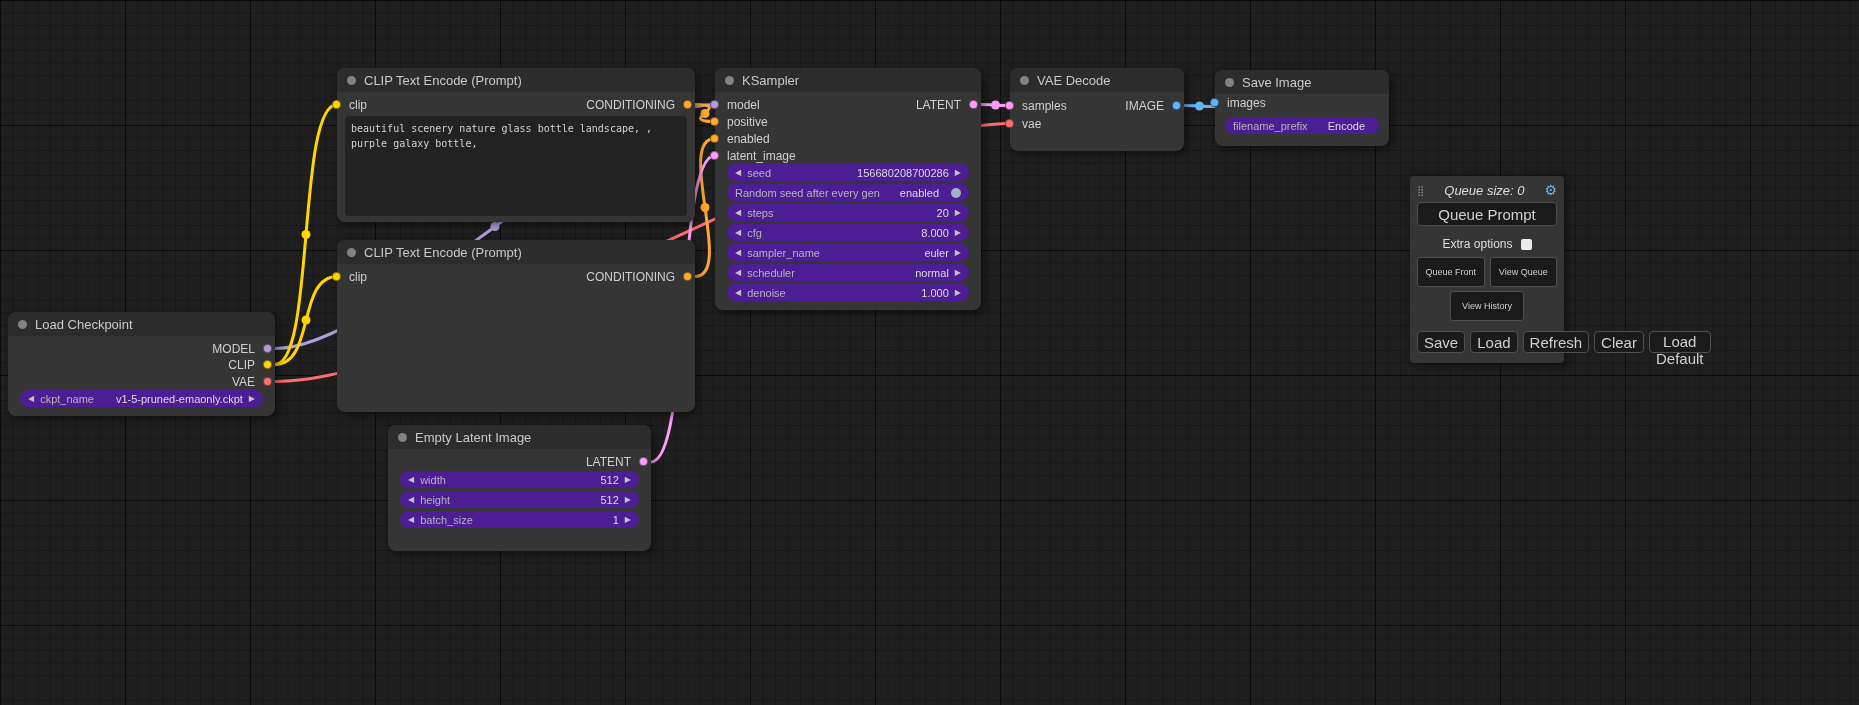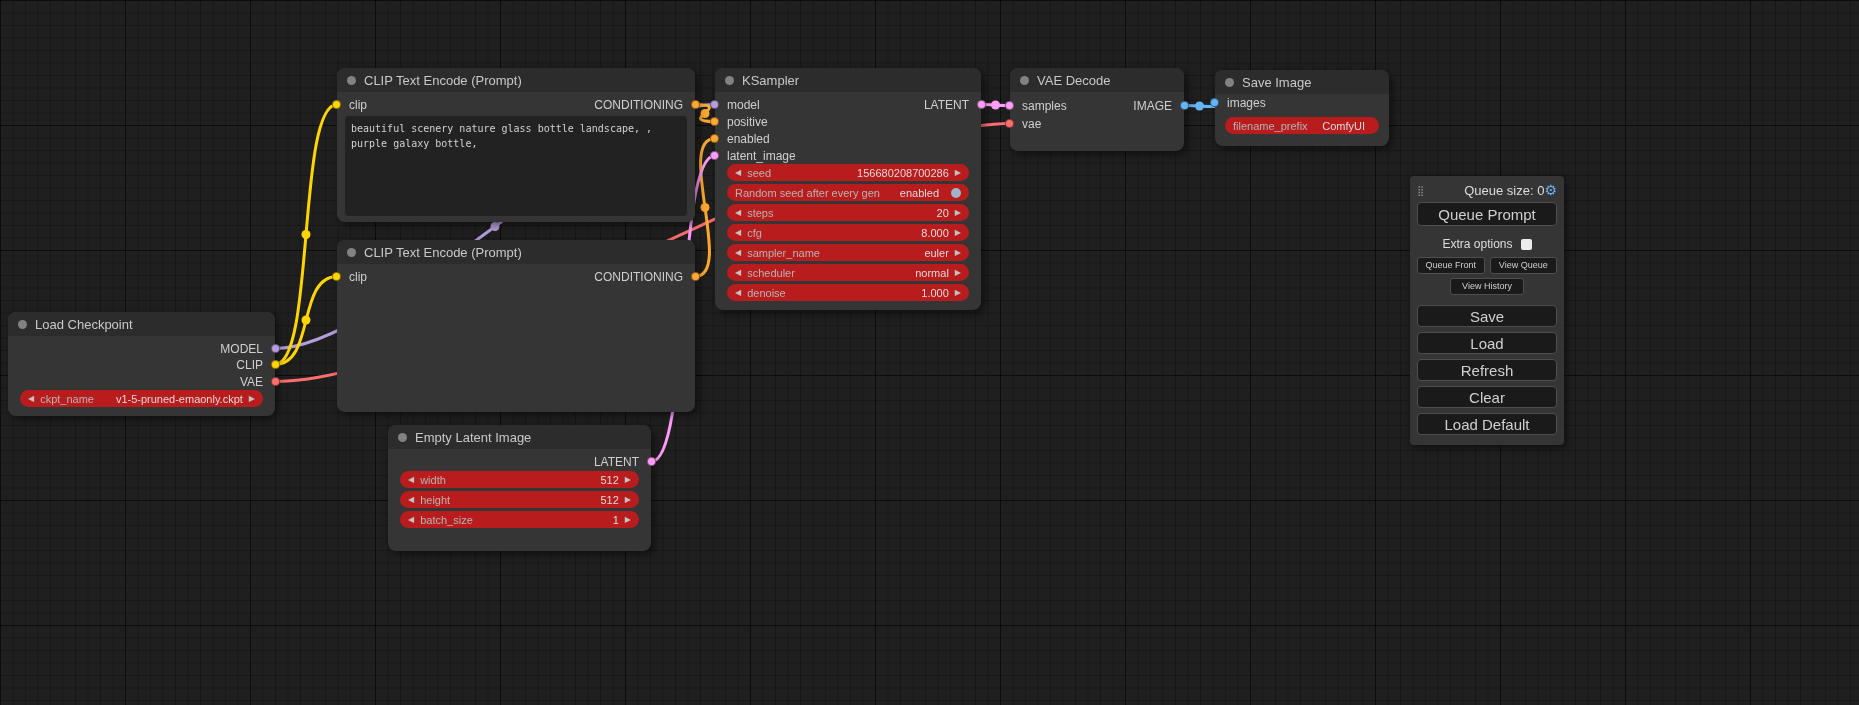--- a/index.html
+++ b/index.html
@@ -23,30 +23,30 @@
   }
   .node-title {
     height:24px; background:#2c2c2c; border-radius:8px 8px 0 0;
     display:flex; align-items:center; gap:8px; padding:0 10px;
     font-size:13px; color:#c9c9c9; cursor:move;
   }
   .title-dot { width:9px; height:9px; border-radius:50%; background:#828282; flex:none; }
 
   .slot { position:absolute; height:17px; display:flex; align-items:center; font-size:12px; color:#cfcfcf; }
   .slot.in  { left:12px; }
-  .slot.out { right:12px; }
+  .slot.out { right:20px; }
   .port {
     position:absolute; width:9px; height:9px; border-radius:50%;
     top:3.5px; box-sizing:border-box; border:1px solid rgba(0,0,0,0.45); cursor:crosshair;
   }
   .slot.in  .port { left:-17px; }
   .slot.out .port { right:-17px; }
 
   .widget {
-    position:absolute; left:12px; right:12px; height:17px; background:#b91c1c;
+    position:absolute; left:12px; right:12px; height:17px; background:#4c1d95;
     border-radius:9px; display:flex; align-items:center; gap:6px;
     padding:0 8px; font-size:11px; box-sizing:border-box; cursor:pointer;
   }
   .wlabel { color:#b5b5b5; white-space:nowrap; }
   .wvalue { margin-left:auto; color:#dcdcdc; white-space:nowrap; }
   .warr { color:#c2c2c2; font-size:8px; line-height:1; cursor:pointer; }
   .knob { width:10px; height:10px; border-radius:50%; flex:none; margin-left:6px; }
 
   .prompt {
     position:absolute; left:8px; right:8px; top:48px; bottom:6px;
@@ -55,35 +55,35 @@
     line-height:1.5; padding:5px 6px; box-sizing:border-box; outline:none;
   }
 
   .queue-panel {
     position:absolute; z-index:5; width:154px; background:#353535;
     border-radius:4px; box-shadow:2px 2px 10px rgba(0,0,0,0.55);
     padding:4px 7px 10px; box-sizing:border-box;
   }
   .qp-header { display:flex; align-items:center; height:20px; margin-bottom:2px; }
   .drag-handle { font-size:10px; color:#8a8a8a; cursor:grab; }
-  .qp-size { flex:1; text-align:right; font-size:13px; color:#dddddd; }
+  .qp-size { flex:1; text-align:center; font-size:13px; color:#dddddd;font-style:italic; }
   .qp-gear { font-size:14px; color:#6ab0f3; cursor:pointer; }
   .qp-btn {
     display:block; width:100%; background:#1a1a1a; border:1px solid #4e4e4e;
     color:#d0d0d0; border-radius:4px; cursor:pointer; box-sizing:border-box;
     font-family:"Liberation Sans", sans-serif;
   }
   .qp-big { height:24px; font-size:15px; margin:2px 0 10px; }
   .qp-extra { display:flex; align-items:center; justify-content:center; gap:8px; font-size:12px; color:#dddddd; height:16px; margin-bottom:5px; }
   .qp-check { appearance:none; -webkit-appearance:none; width:11px; height:11px; background:#ececec; border-radius:2px; margin:0; cursor:pointer; }
   .qp-row { display:flex; gap:5px; margin-bottom:4px; }
   .qp-row.center { justify-content:center; }
-  .qp-small { height:17px; font-size:9px; padding:0 6px; border-radius:3px; line-height:1; flex:1; }
+  .qp-small { height:30px; font-size:9px; padding:0 6px; border-radius:3px; line-height:1; flex:1; }
   .qp-small.fixed { flex:none; width:74px; }
-  .qp-stack { margin-top:10px; display:flex; flex-direction:column; gap:5px; }
+  .qp-stack { margin-top:10px; display:flex; flex-direction:row; gap:5px; }
   .qp-med { height:22px; font-size:15px; }
 </style>
 </head>
 <body>
 
 <div class="canvas">
 
   <svg class="wires" width="1859" height="705">
     <path d="M 275 348.5 C 385 348.5, 605 104.5, 715 104.5" style="stroke: rgb(179, 157, 219);"></path>
     <path d="M 275 364.5 C 315 364.5, 297 104.5, 337 104.5" style="stroke: rgb(255, 213, 0);"></path>
@@ -280,21 +280,21 @@
     <div class="node-title">
       <span class="title-dot"></span>
       <span>Save Image</span>
     </div>
     <div class="slot in" style="top:24px">
       <span class="port" style="background: rgb(100, 181, 246);"></span>
       <span>images</span>
     </div>
     <div class="widget" style="top:47px;left:10px;right:10px;">
       <span class="wlabel">filename_prefix</span>
-      <span class="wvalue" style="margin-right:6px;">ComfyUI</span>
+      <span class="wvalue" style="margin-right:6px;">Encode</span>
     </div>
   </div>
 
   <div class="queue-panel" style="left:1410px;top:176px;">
     <div class="qp-header">
       <span class="drag-handle">⣿</span>
       <span class="qp-size">Queue size: 0</span>
       <span class="qp-gear">⚙</span>
     </div>
     <button class="qp-btn qp-big">Queue Prompt</button>

